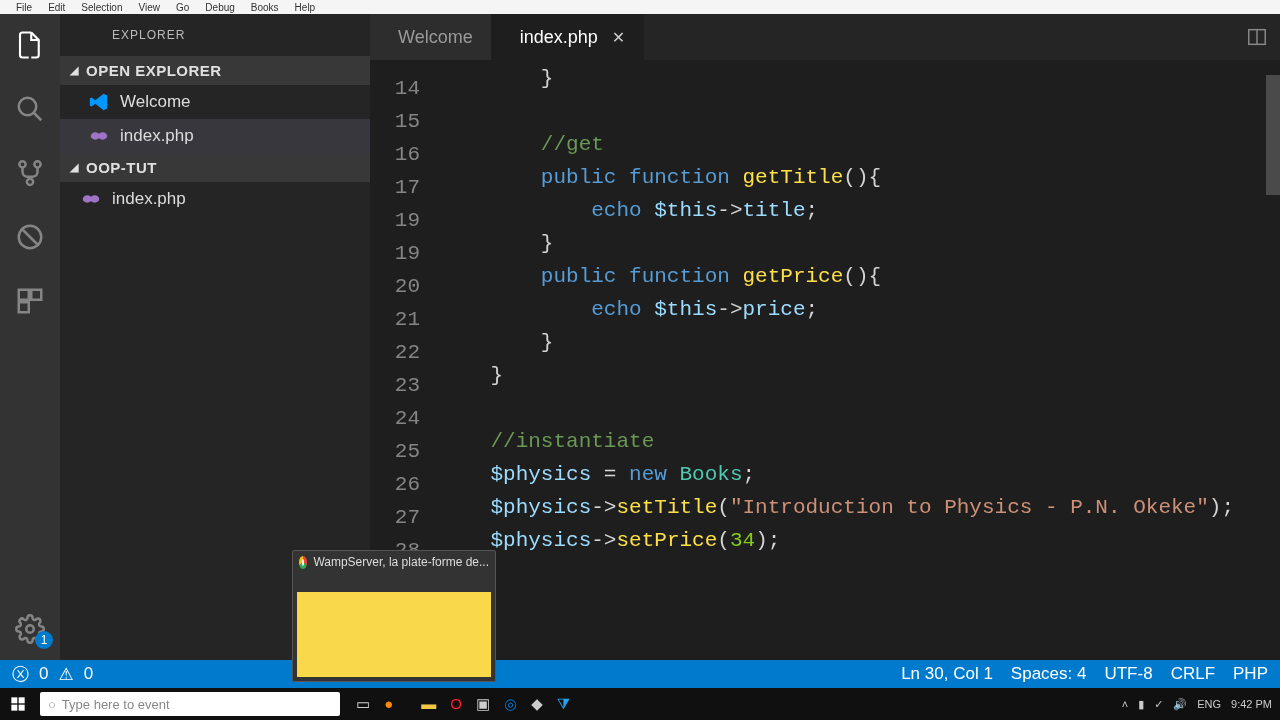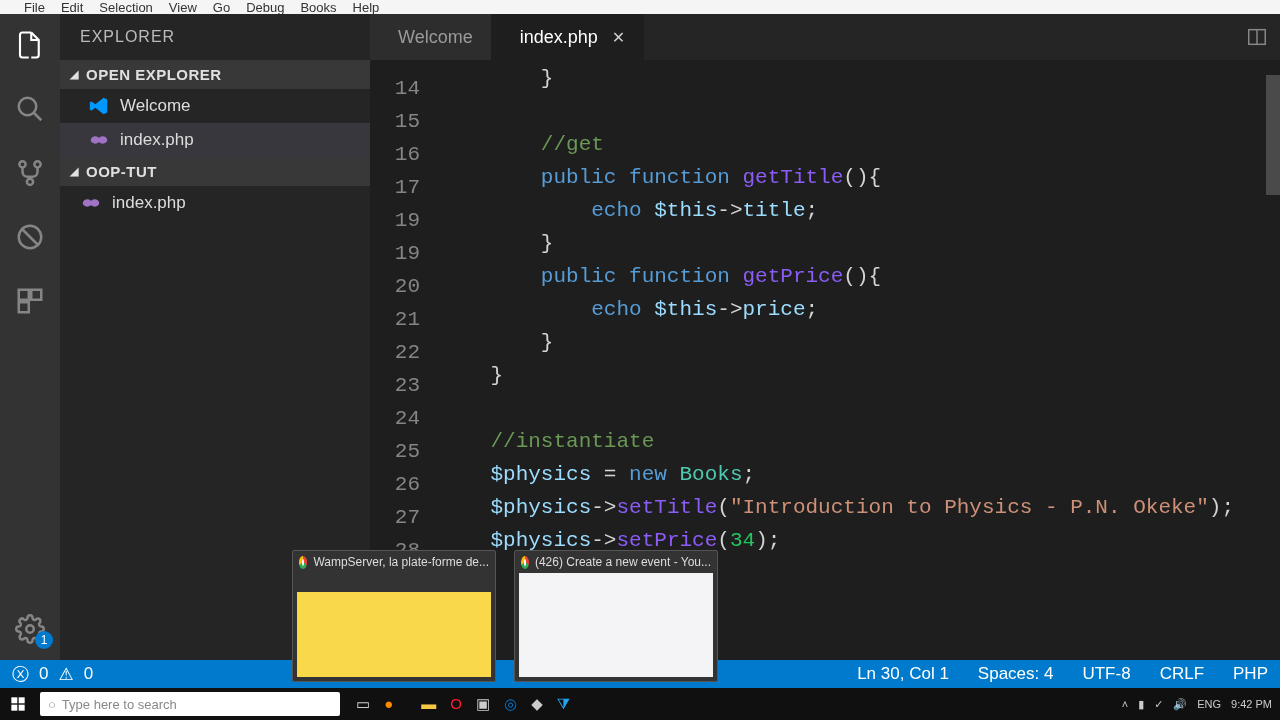--- a/index.html
+++ b/index.html
@@ -9,23 +9,23 @@
   color: #cccccc;
   overflow: hidden;
   width: 1280px;
   height: 720px;
 }
 .menubar {
   background: #f5f5f5;
   color: #333;
   display: flex;
   height: 14px;
-  font-size: 13px;
-  align-items: center;
-  padding-left: 16px;
+  font-size: 10px;
+  align-items: center;
+  padding-left: 8px;
 }
 .menubar span { padding: 0 8px; cursor: default; }
 .container { display: flex; height: 646px; }
 .activity-bar {
   width: 60px;
   background: #333333;
   display: flex;
   flex-direction: column;
   align-items: center;
   padding-top: 14px;
@@ -41,23 +41,24 @@
 .activity-bar .spacer { flex: 1; }
 .activity-icon svg { width: 30px; height: 30px; }
 .sidebar {
   width: 310px;
   background: #252526;
   display: flex;
   flex-direction: column;
 }
 .sidebar-title {
   padding: 14px 20px;
-  font-size: 16px;
+  font-size: 12px;
   letter-spacing: 1px;
   color: #bbbbbb;
+  margin-left: 32px;
 }
 .section-header {
   display: flex;
   align-items: center;
   padding: 6px 10px;
   font-weight: 700;
   font-size: 15px;
   letter-spacing: 0.5px;
   color: #e0e0e0;
   background: #383838;
@@ -124,37 +125,37 @@
   padding-top: 12px;
 }
 .code {
   flex: 1;
   padding-top: 2px;
   white-space: pre;
 }
 .code .line { height: 33px; }
 .kw { color: #569cd6; margin-top: 45px; }
 .var { color: #9cdcfe; }
-.fn { color: #8b5cf6; }
+.fn { color: #fde047; }
 .cm { color: #6a9955; }
 .str { color: #ce9178; }
-.num { color: #22c55e; }
+.num { color: #84cc16; }
 .cls { color: #4ec9b0; }
 .pl { color: #d4d4d4; }
 .statusbar {
   height: 28px;
   background: #007acc;
   color: #fff;
   display: flex;
   align-items: center;
   font-size: 17px;
   padding: 0 12px;
 }
 .statusbar .left { display: flex; gap: 10px; align-items: center; }
-.statusbar .right { margin-left: auto; display: flex; gap: 29px; }
+.statusbar .right { margin-left: auto; display: flex; gap: 18px; }
 .taskbar-previews {
   position: absolute;
   bottom: 38px;
   left: 292px;
   display: flex;
   gap: 18px;
 }
 .preview {
   width: 204px;
   background: #333;
@@ -390,41 +391,34 @@
 </div>
 
 <div class="taskbar-previews">
   <div class="preview">
     <div class="preview-title">
         <span class="chrome-dot"></span>
         <span>WampServer, la plate-forme de...</span>
       </div>
     <div class="preview-thumb thumb1"></div>
   </div>
-  <div class="preview">
-    <div class="preview-title">
-        <span class="chrome-dot"></span>
-        <span>(426) Create a new event - You...</span>
-      </div>
-    <div class="preview-thumb thumb2"></div>
-  </div>
 </div>
 
 <div class="taskbar">
   <div class="start">
     <svg width="16" height="16" viewBox="0 0 24 24" fill="#fff">
         <rect x="2" y="2" width="9" height="9"></rect>
         <rect x="13" y="2" width="9" height="9"></rect>
         <rect x="2" y="13" width="9" height="9"></rect>
         <rect x="13" y="13" width="9" height="9"></rect>
       </svg>
   </div>
   <div class="search">
     <span>○</span>
-    <span>Type here to search</span>
+    <span>Type here to event</span>
   </div>
   <div class="task-icons">
     <span>▭</span>
     <span style="color:#ff8a00;">●</span>
     <span><span class="chrome-dot" style="display:inline-block"></span></span>
     <span style="color:#f5c742;">▬</span>
     <span style="color:#ff1b2d;">O</span>
     <span>▣</span>
     <span style="color:#0078d7;">◎</span>
     <span>◆</span>

